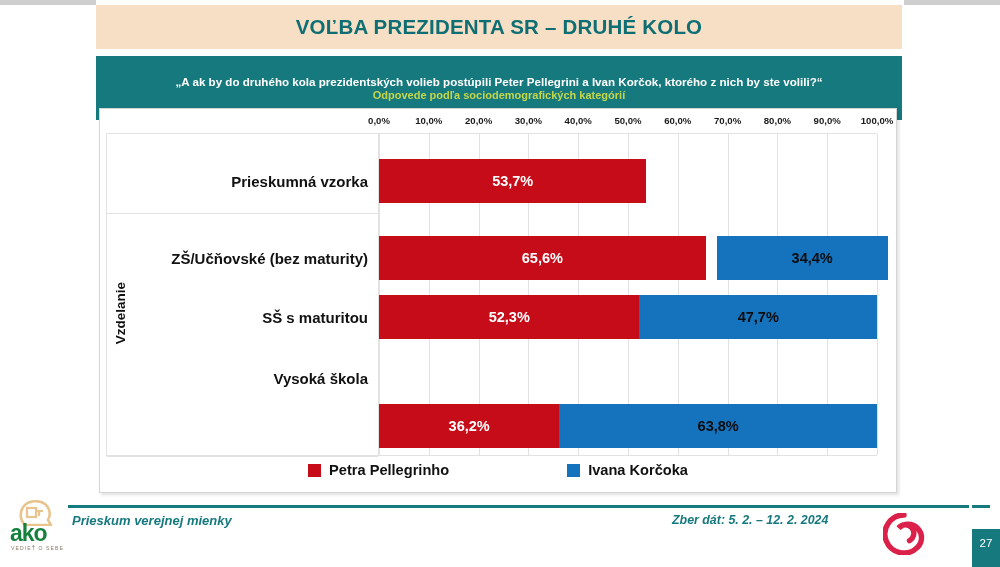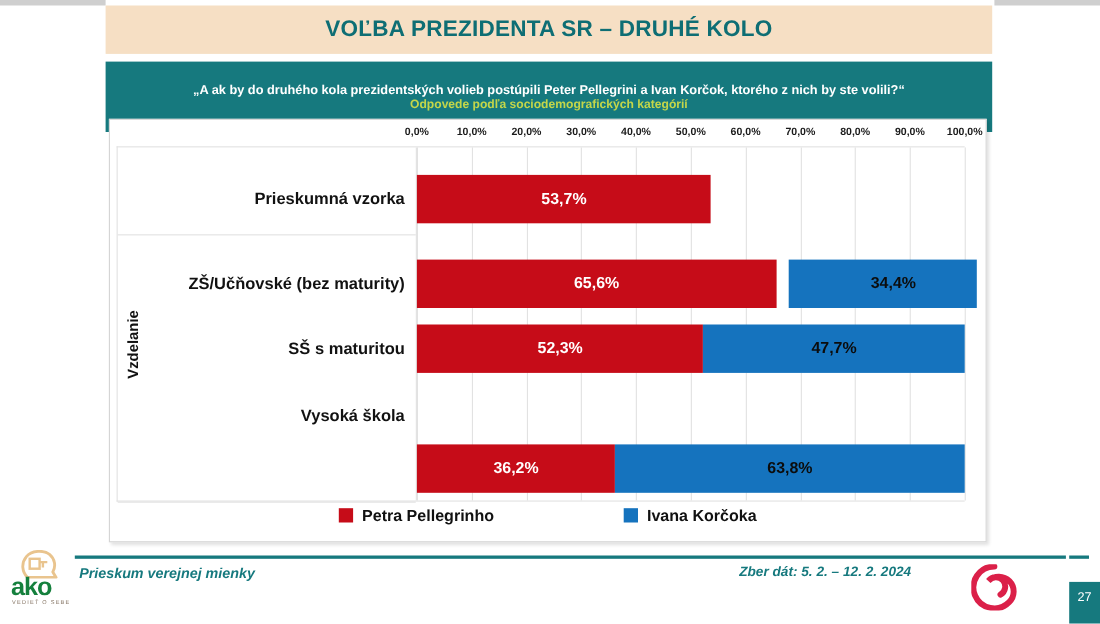--- a/index.html
+++ b/index.html
@@ -165,21 +165,21 @@
 
   
   #legend {
     position: absolute;
     left: 0; bottom: 14px;
     width: 100%;
     display: flex; justify-content: center;
     gap: 118px;
   }
   .legend-item {
-    display: flex; align-items: flex-start; gap: 8px;
+    display: flex; align-items: center; gap: 8px;
   }
   .legend-swatch {
     width: 13px; height: 13px;
     flex: none;
   }
   .legend-text {
     font-size: 14.6px;
     font-weight: bold;
     color: #111111;
     white-space: nowrap;

